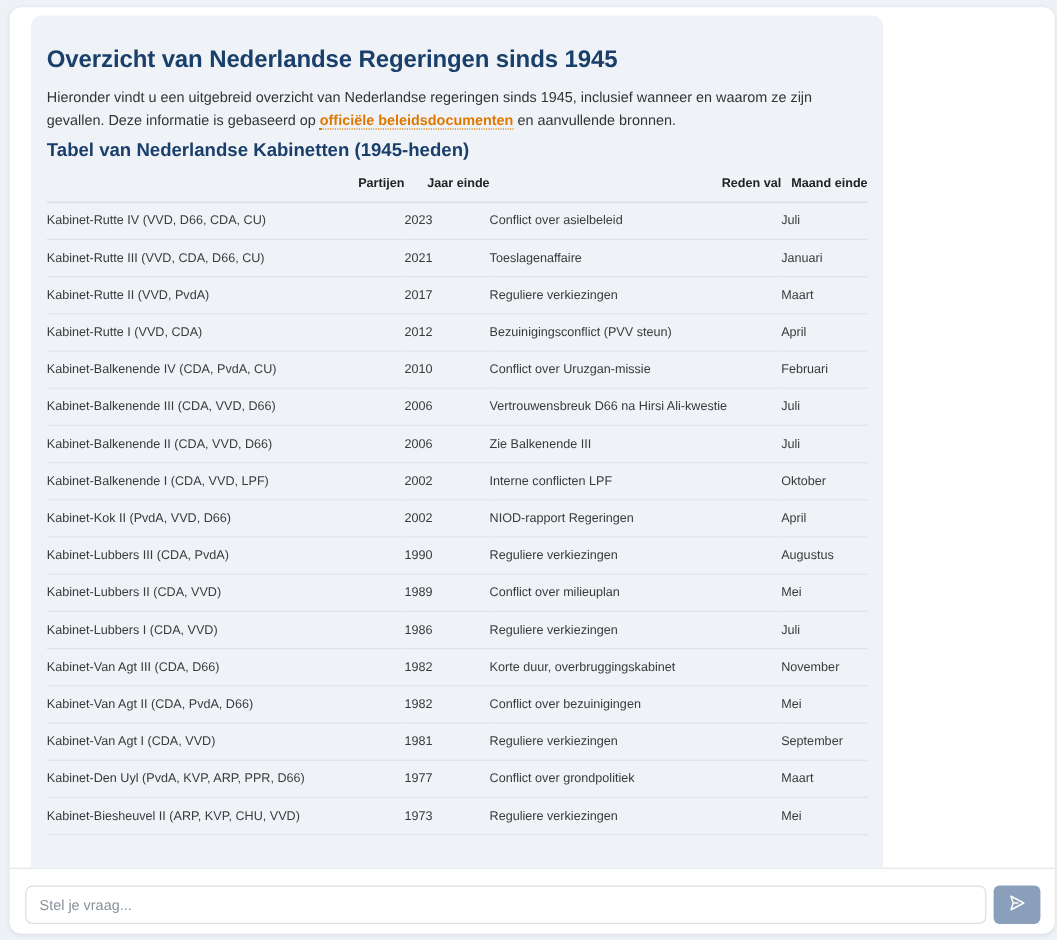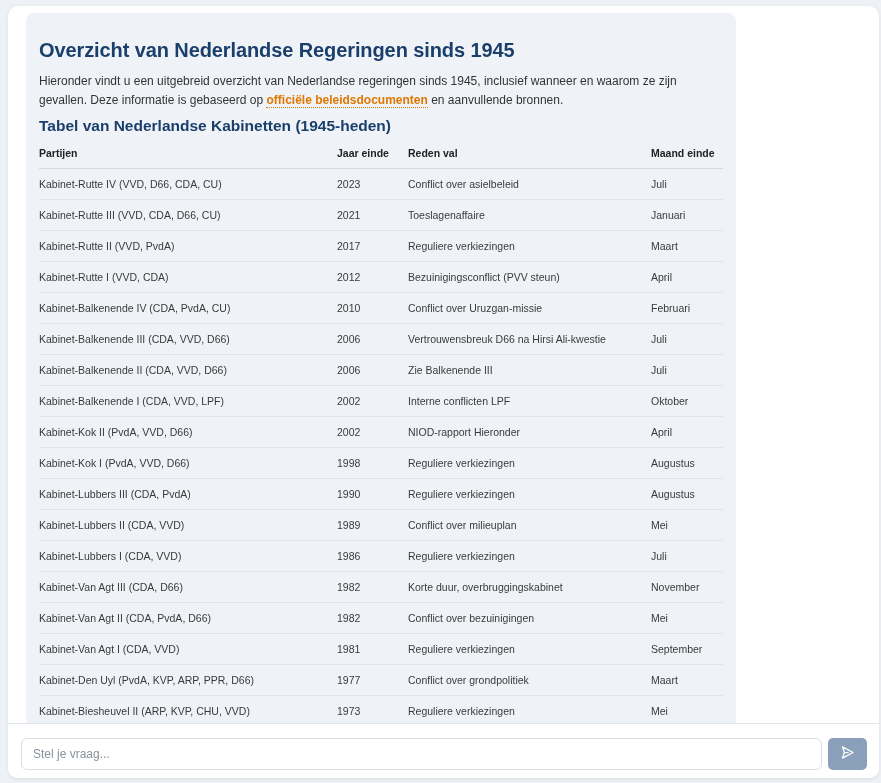--- a/index.html
+++ b/index.html
@@ -58,21 +58,21 @@
     font-weight: bold;
     color: #1a3f6b;
     margin-bottom: 8px;
   }
   table {
     width: 684px;
     border-collapse: collapse;
     font-size: 10.5px;
   }
   th {
-    text-align: left;
+    text-align: right;
     font-weight: bold;
     color: #222;
     padding: 4px 0 9px 0;
     border-bottom: 1px solid #d4d9e0;
     font-size: 10.5px;
   }
   td {
     padding: 0;
     height: 31px;
     color: #3a3a3a;
@@ -178,28 +178,22 @@
             </tr>
             <tr>
               <td>Kabinet-Balkenende I (CDA, VVD, LPF)</td>
               <td>2002</td>
               <td>Interne conflicten LPF</td>
               <td>Oktober</td>
             </tr>
             <tr>
               <td>Kabinet-Kok II (PvdA, VVD, D66)</td>
               <td>2002</td>
-              <td>NIOD-rapport Hieronder</td>
+              <td>NIOD-rapport Regeringen</td>
               <td>April</td>
-            </tr>
-            <tr>
-              <td>Kabinet-Kok I (PvdA, VVD, D66)</td>
-              <td>1998</td>
-              <td>Reguliere verkiezingen</td>
-              <td>Augustus</td>
             </tr>
             <tr>
               <td>Kabinet-Lubbers III (CDA, PvdA)</td>
               <td>1990</td>
               <td>Reguliere verkiezingen</td>
               <td>Augustus</td>
             </tr>
             <tr>
               <td>Kabinet-Lubbers II (CDA, VVD)</td>
               <td>1989</td>

